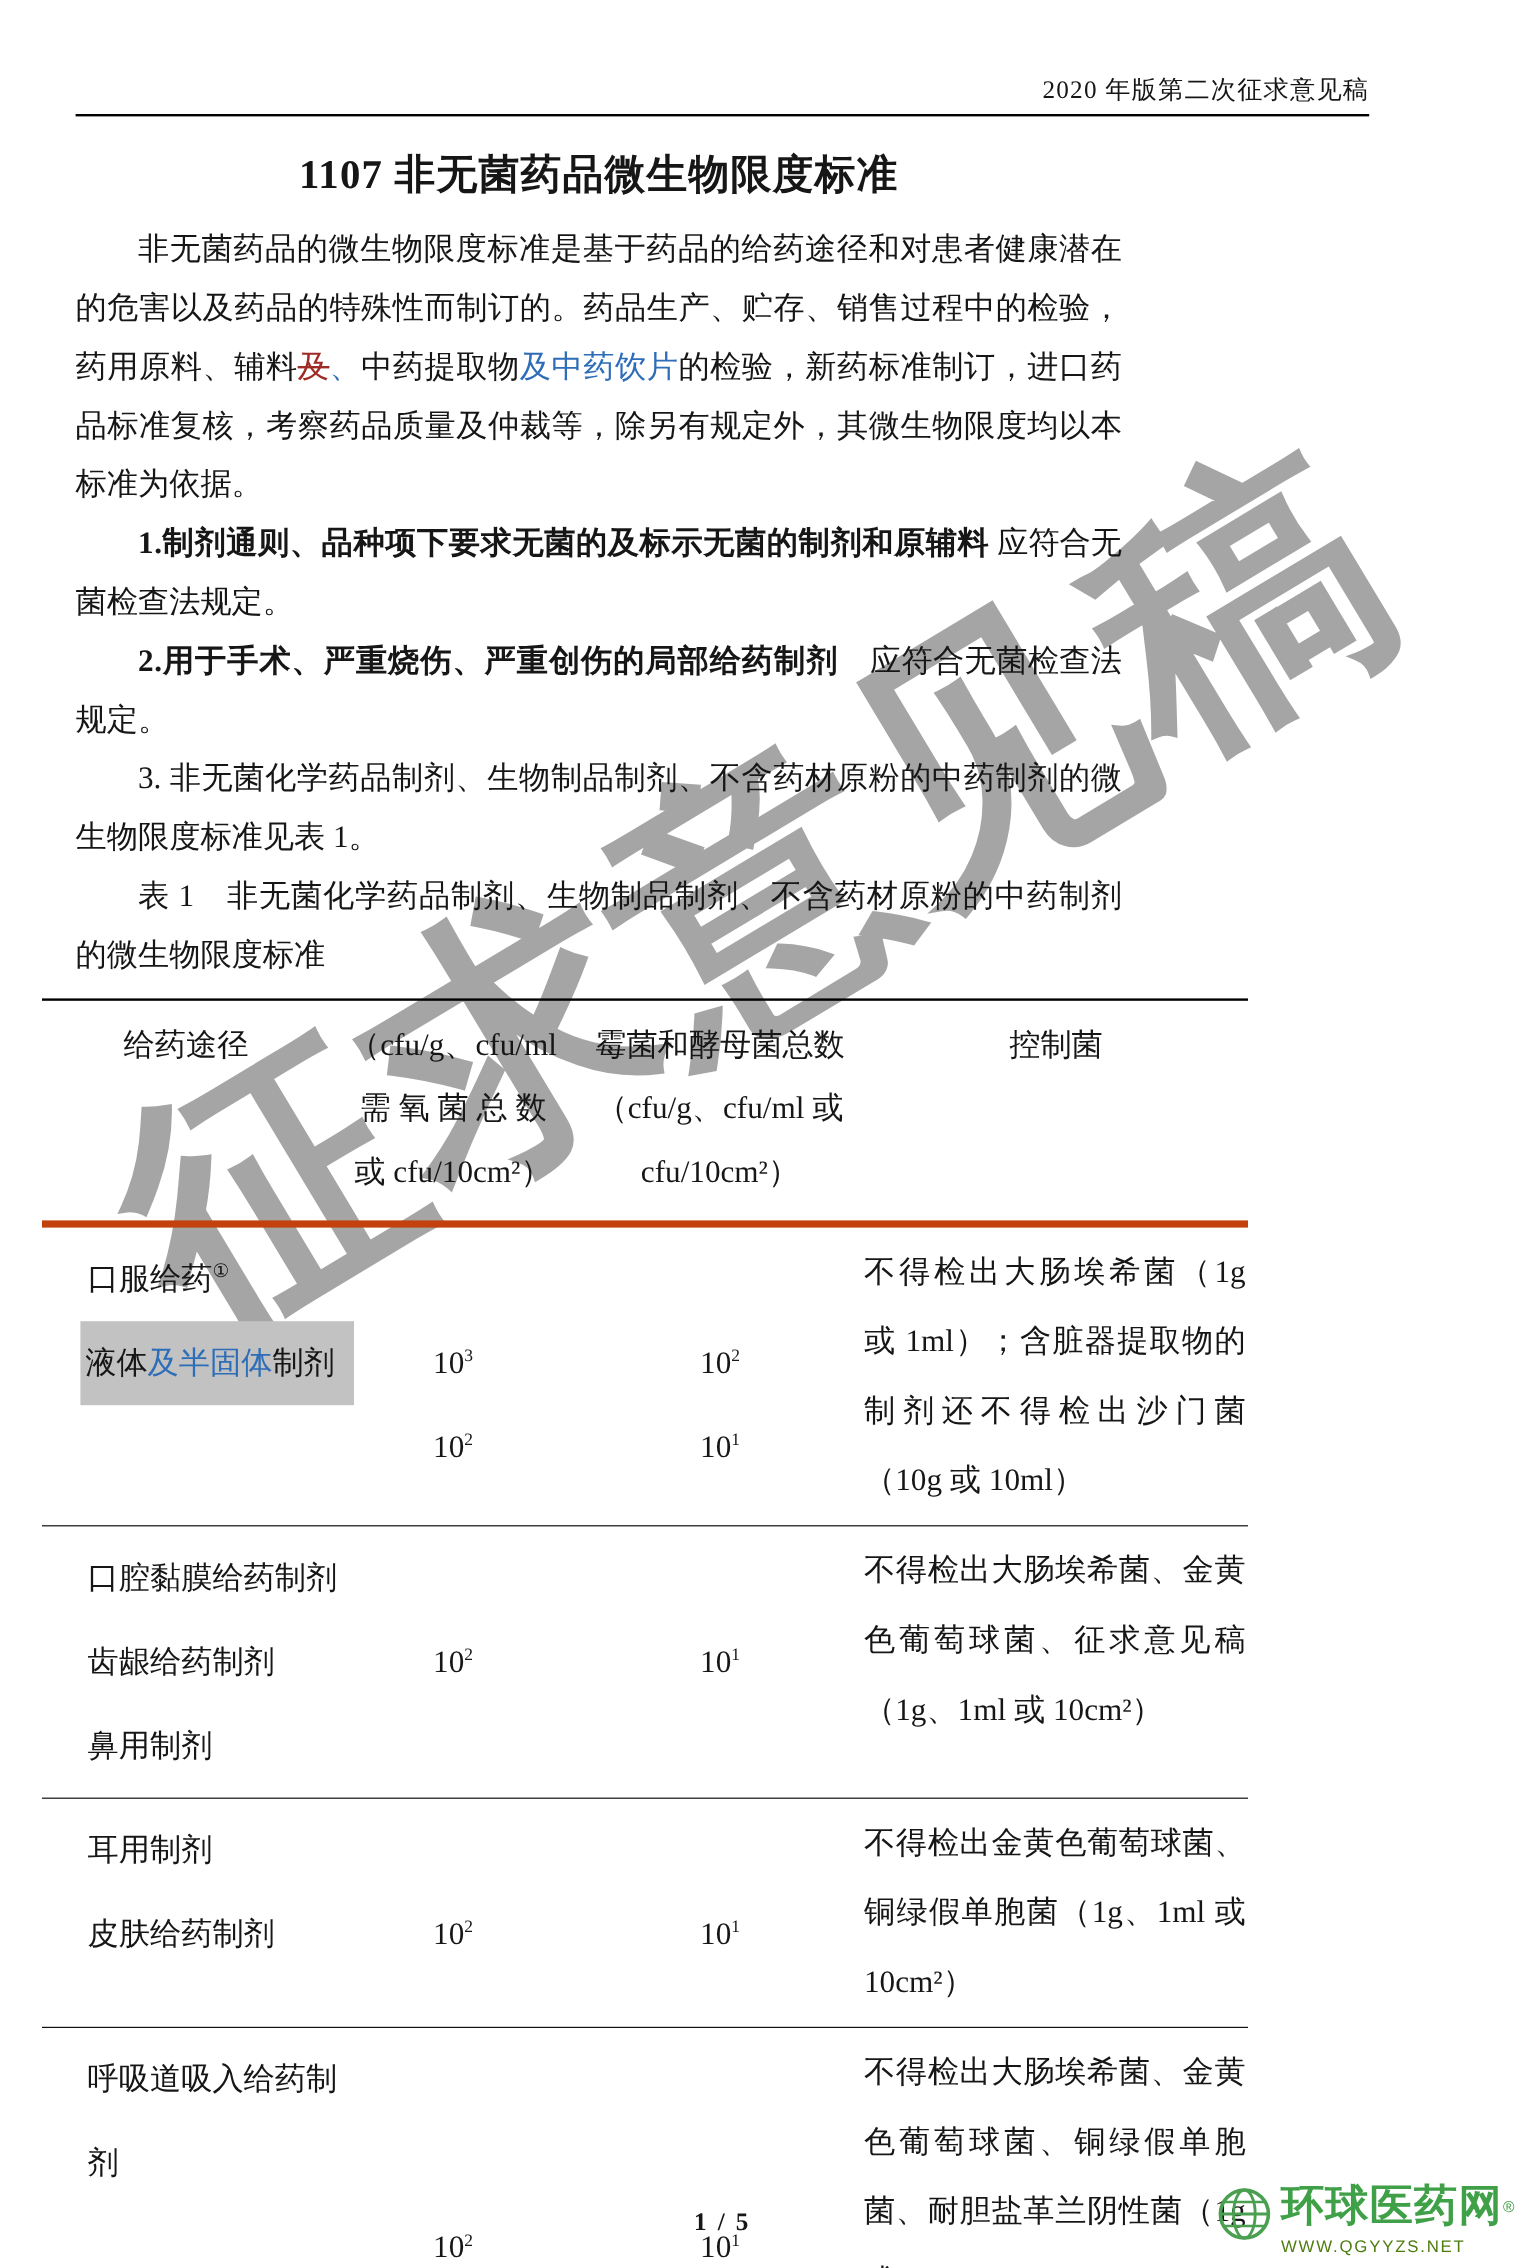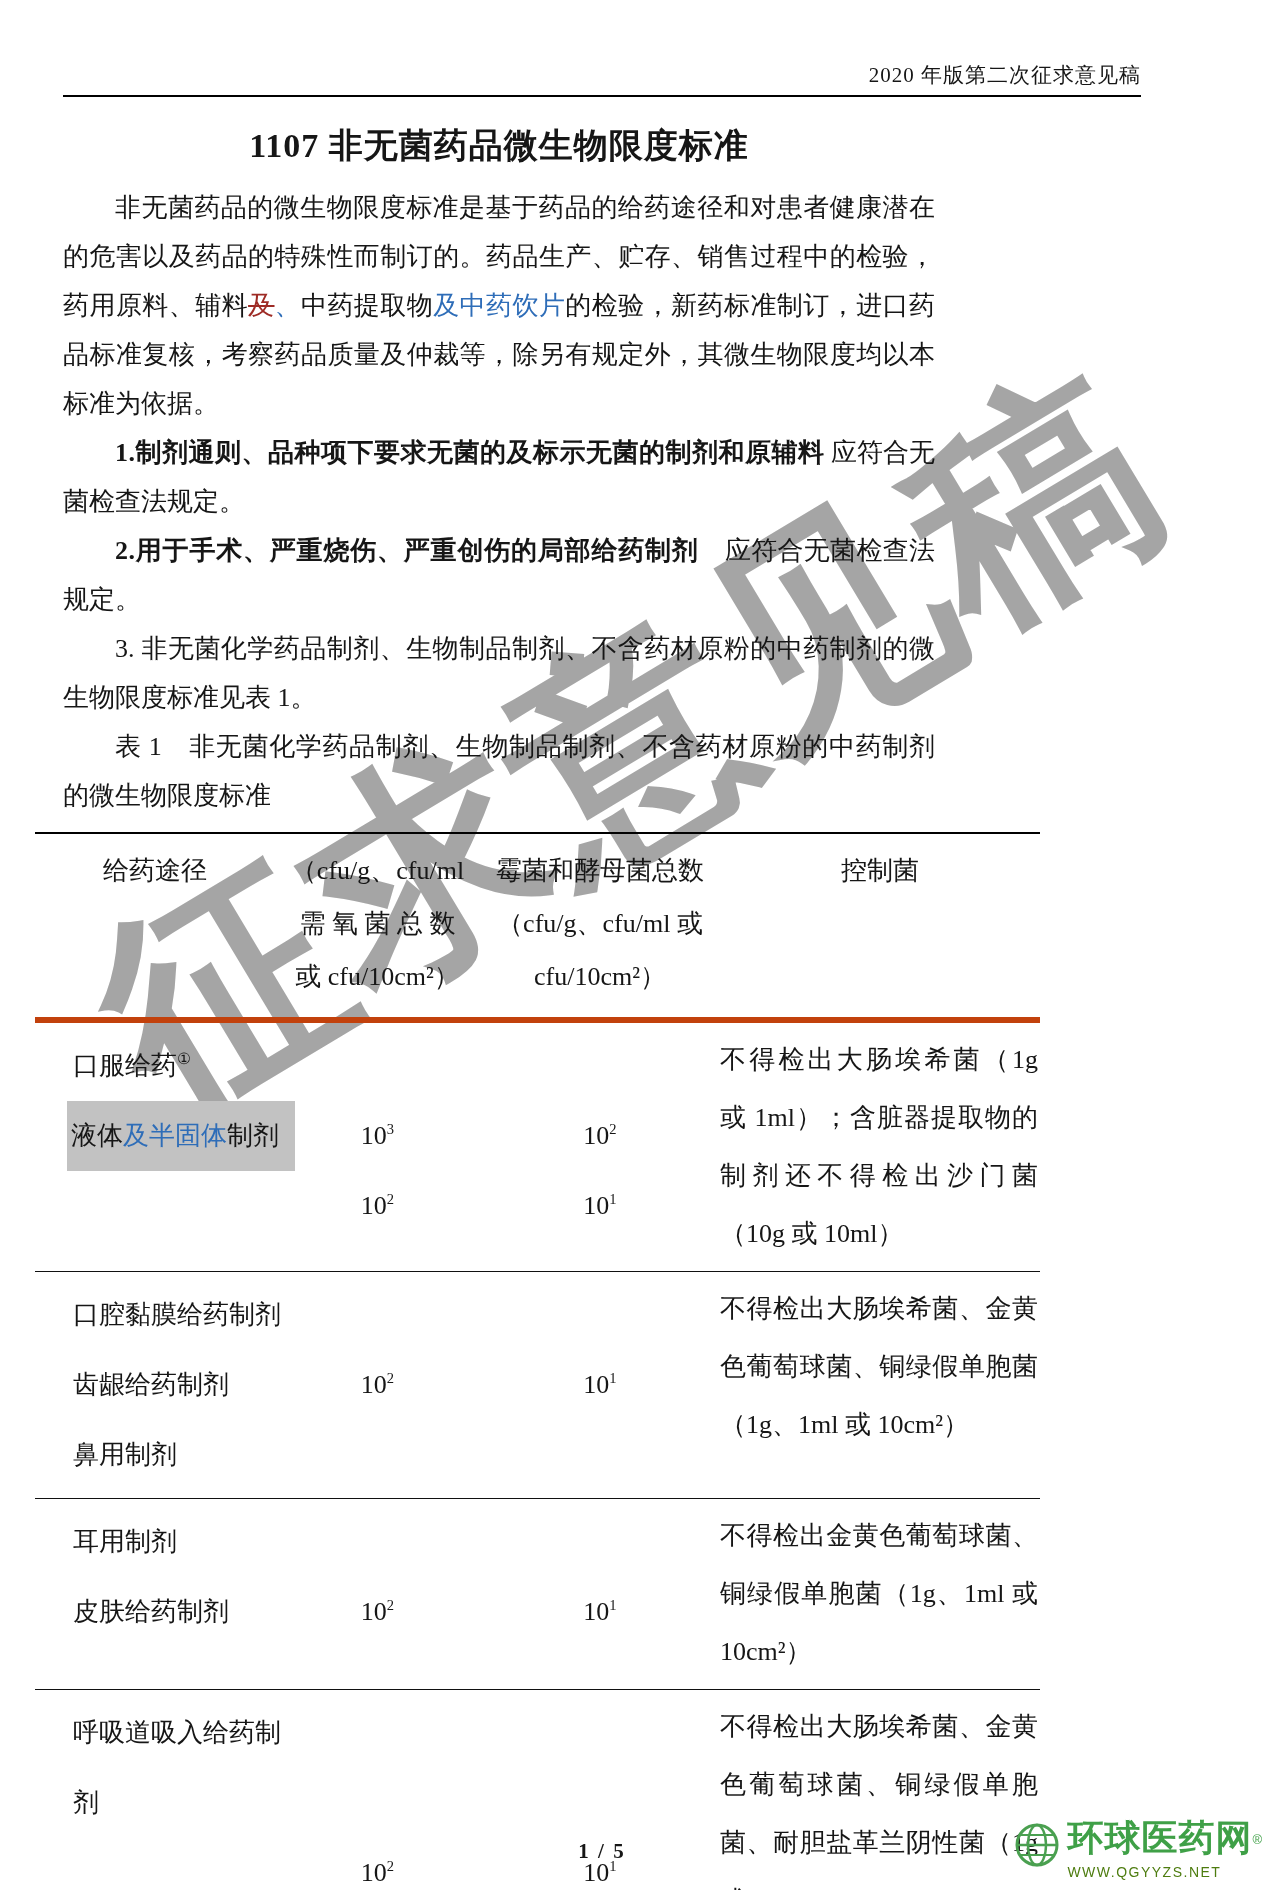--- a/index.html
+++ b/index.html
@@ -129,21 +129,21 @@
         <div class="vcol">
           <div class="rline"></div>
           <div class="rline"><span>10</span><sup>2</sup></div>
           <div class="rline"></div>
         </div>
         <div class="vcol">
           <div class="rline"></div>
           <div class="rline"><span>10</span><sup>1</sup></div>
           <div class="rline"></div>
         </div>
-        <div class="ctrl">不得检出大肠埃希菌、金黄色葡萄球菌、铜绿假单胞菌（1g、1ml 或 10cm²）</div>
+        <div class="ctrl">不得检出大肠埃希菌、金黄色葡萄球菌、征求意见稿（1g、1ml 或 10cm²）</div>
       </div>
 
       <div class="trow g">
         <div class="route">
           <div class="rline">耳用制剂</div>
           <div class="rline">皮肤给药制剂</div>
         </div>
         <div class="vcol">
           <div class="rline"></div>
           <div class="rline"><span>10</span><sup>2</sup></div>

